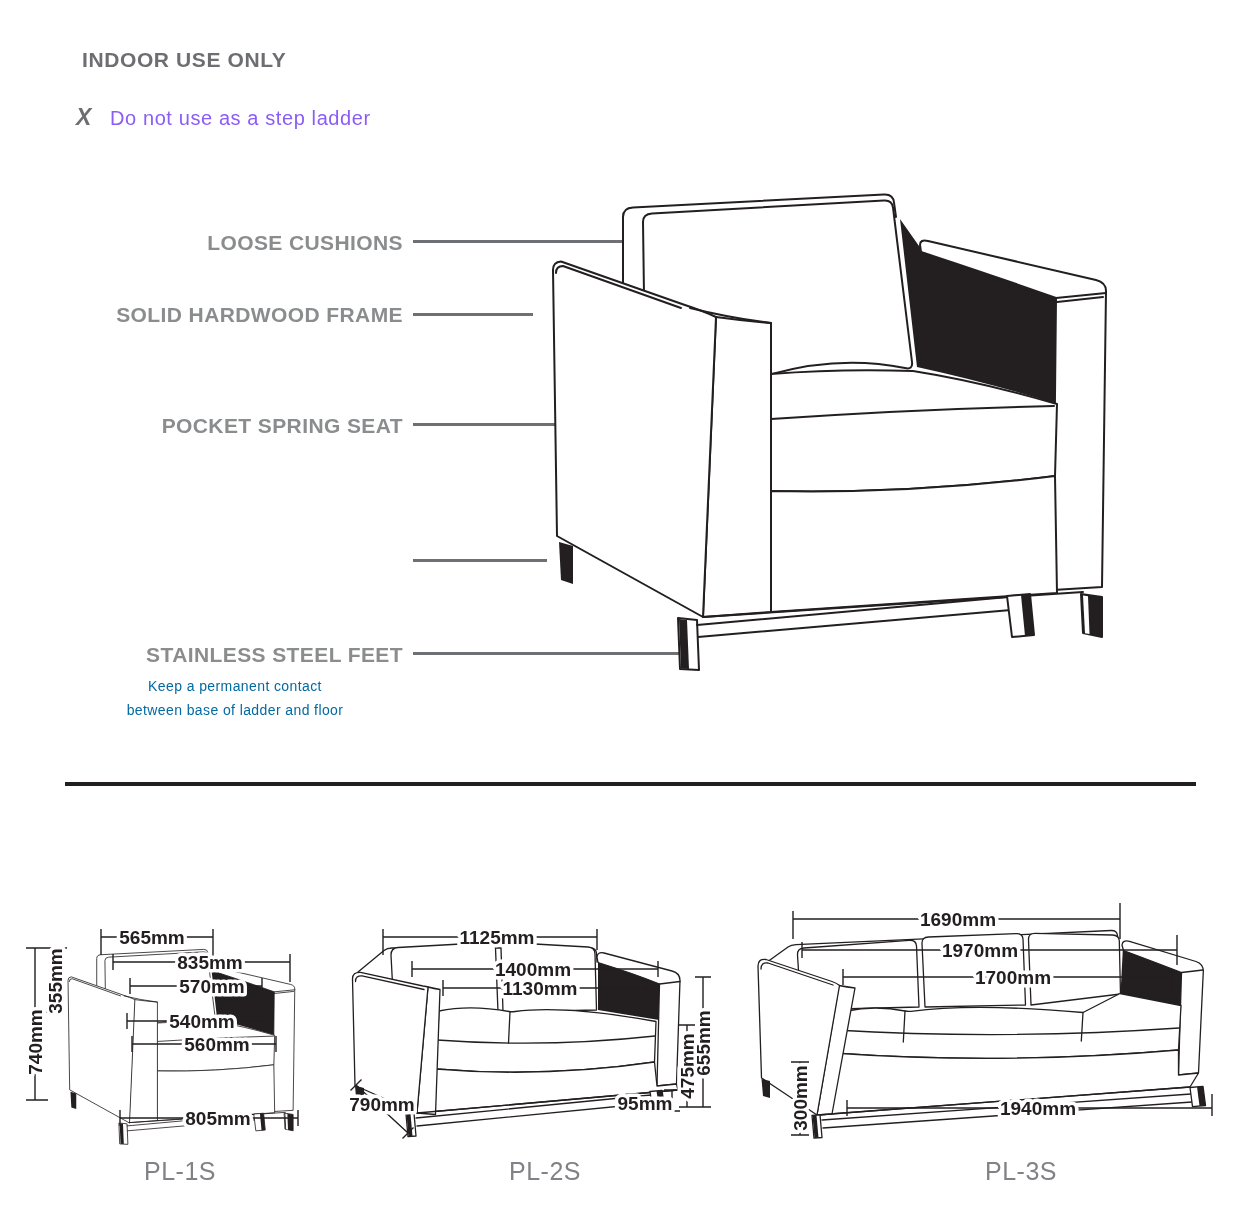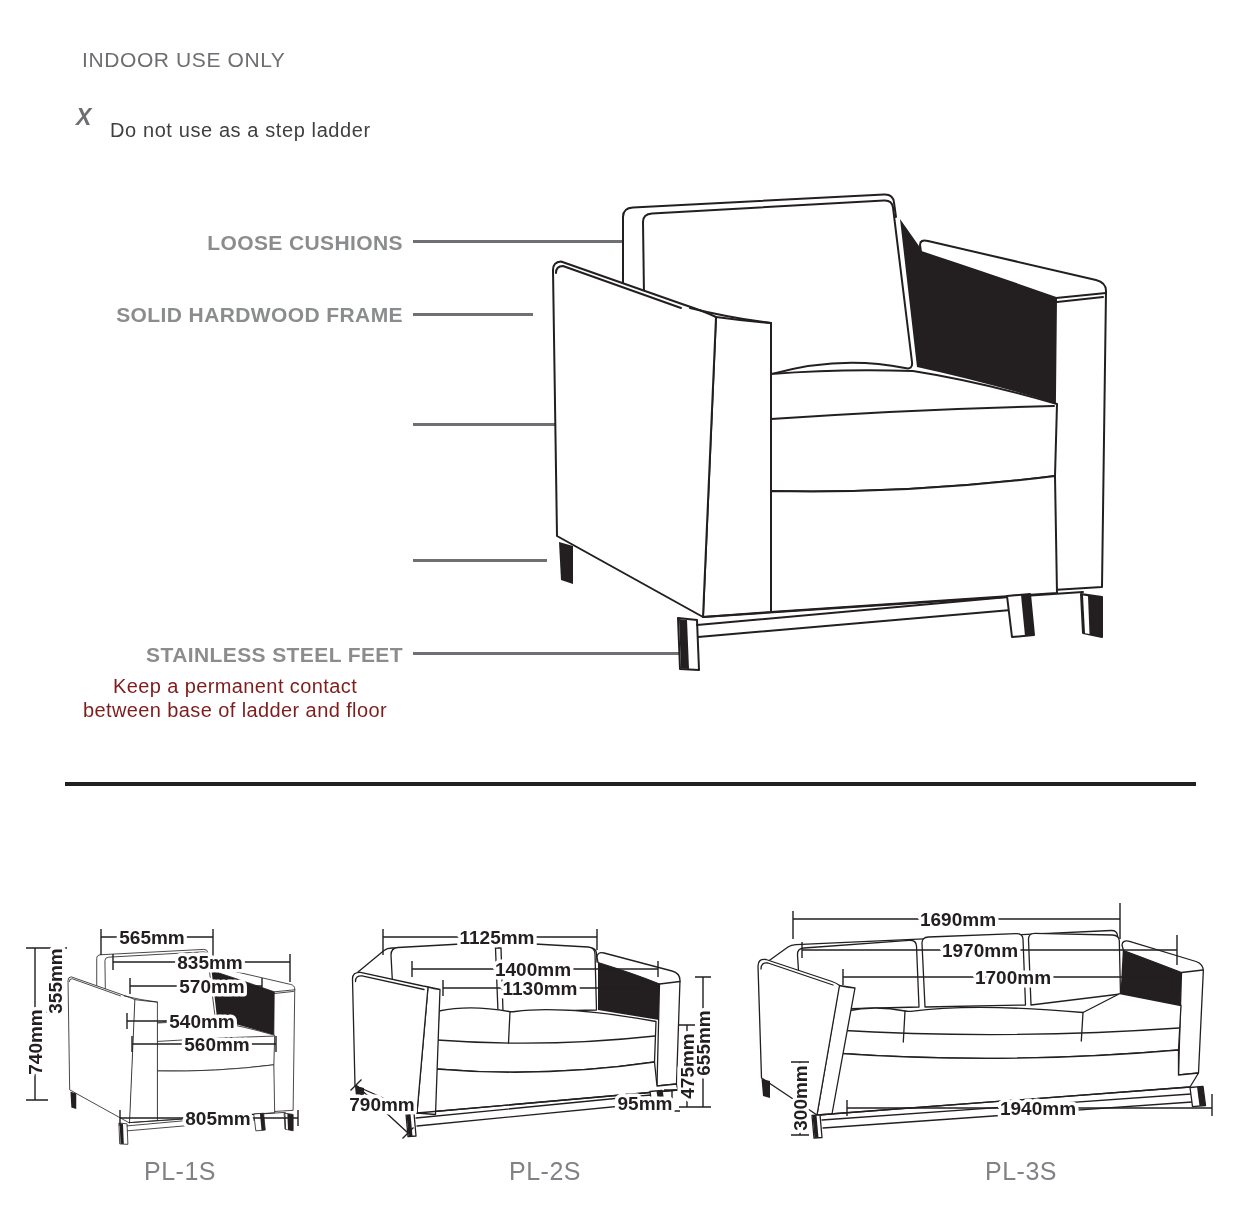--- a/index.html
+++ b/index.html
@@ -1,30 +1,30 @@
 <!DOCTYPE html>
 <html><head>
 <meta charset="utf-8">
 <style>
   html,body{margin:0;padding:0;background:#fff;}
   #screen{position:relative;width:1257px;height:1207px;background:#ffffff;
           font-family:"Liberation Sans",sans-serif;overflow:hidden;}
 
-  .page-title{position:absolute;left:82px;top:48px;font-size:21px;font-weight:normal;
+  .page-title{position:absolute;left:82px;top:48px;font-size:21px;font-weight:bold;
               letter-spacing:.6px;color:#6d6e71;}
   .warn-x{position:absolute;left:76px;top:104px;font-size:23px;font-weight:bold;
           font-style:italic;color:#6d6e71;}
   .warn-text{position:absolute;left:110px;top:107px;font-size:20px;letter-spacing:.6px;
-             color:#404040;margin-top:12px;}
+             color:#8b5cf6;}
 
   .callout-label{position:absolute;left:0;width:403px;text-align:right;font-size:21px;
                  font-weight:bold;letter-spacing:.4px;color:#8a8c8d;}
   .cline{position:absolute;height:3px;background:#6e7073;}
   .callout-note{position:absolute;left:35px;top:674px;width:400px;text-align:center;
-                font-size:20px;line-height:24px;letter-spacing:.4px;color:#7f1d1d;}
+                font-size:14px;line-height:24px;letter-spacing:.4px;color:#0369a1;}
 
   .divider{position:absolute;left:65px;top:782px;width:1131px;height:4px;background:#231f20;}
 
   .caption{position:absolute;top:1157px;width:130px;text-align:center;font-size:25px;
            letter-spacing:.5px;color:#808285;}
 
   svg{position:absolute;overflow:visible;}
   .dim-svg text{font-size:19px;font-weight:bold;fill:#231f20;text-anchor:middle;
                 dominant-baseline:central;paint-order:stroke;stroke:#ffffff;
                 stroke-width:7px;stroke-linejoin:round;}
@@ -75,20 +75,21 @@
       </g>
     </defs>
   </svg>
 
   <div class="page-title">INDOOR USE ONLY</div>
   <div class="warn-x">X</div>
   <div class="warn-text">Do not use as a step ladder</div>
 
   <div class="callout-label" style="top:231px">LOOSE CUSHIONS</div>
   <div class="callout-label" style="top:303px">SOLID HARDWOOD FRAME</div>
+  <div class="callout-label" style="top:414px">POCKET SPRING SEAT</div>
   <div class="callout-label" style="top:643px">STAINLESS STEEL FEET</div>
 
   <div class="cline" style="left:413px;top:240px;width:235px"></div>
   <div class="cline" style="left:413px;top:313px;width:120px"></div>
   <div class="cline" style="left:413px;top:423px;width:334px"></div>
   <div class="cline" style="left:413px;top:559px;width:134px"></div>
   <div class="cline" style="left:413px;top:652px;width:281px"></div>
 
   <div class="callout-note">
     <div>Keep a permanent contact</div>

